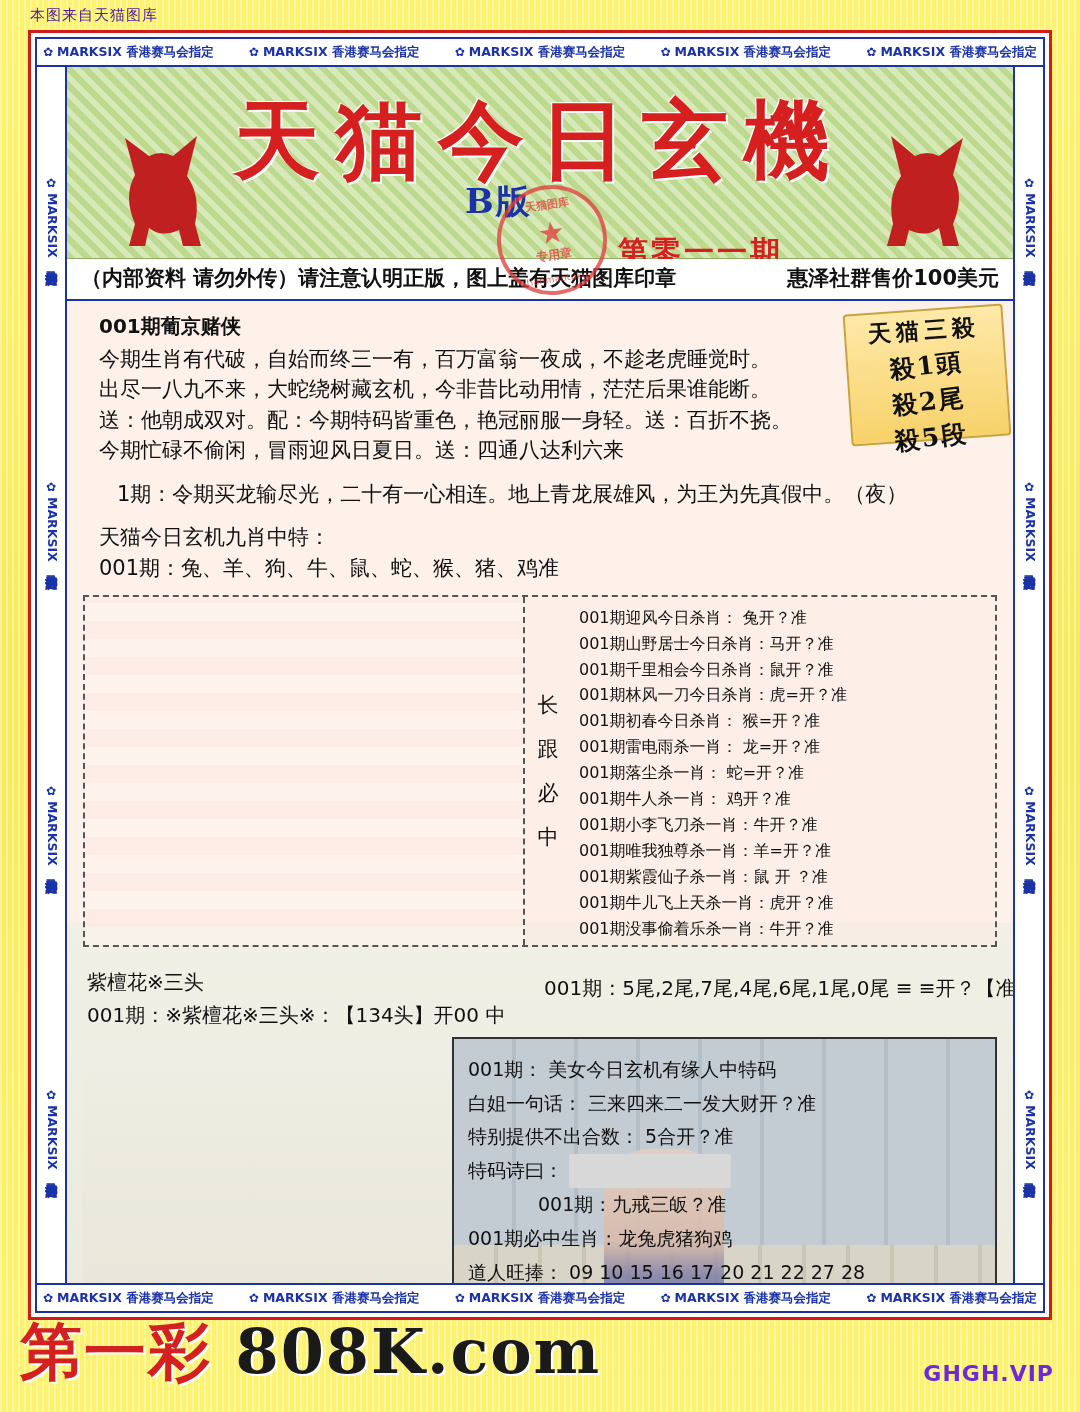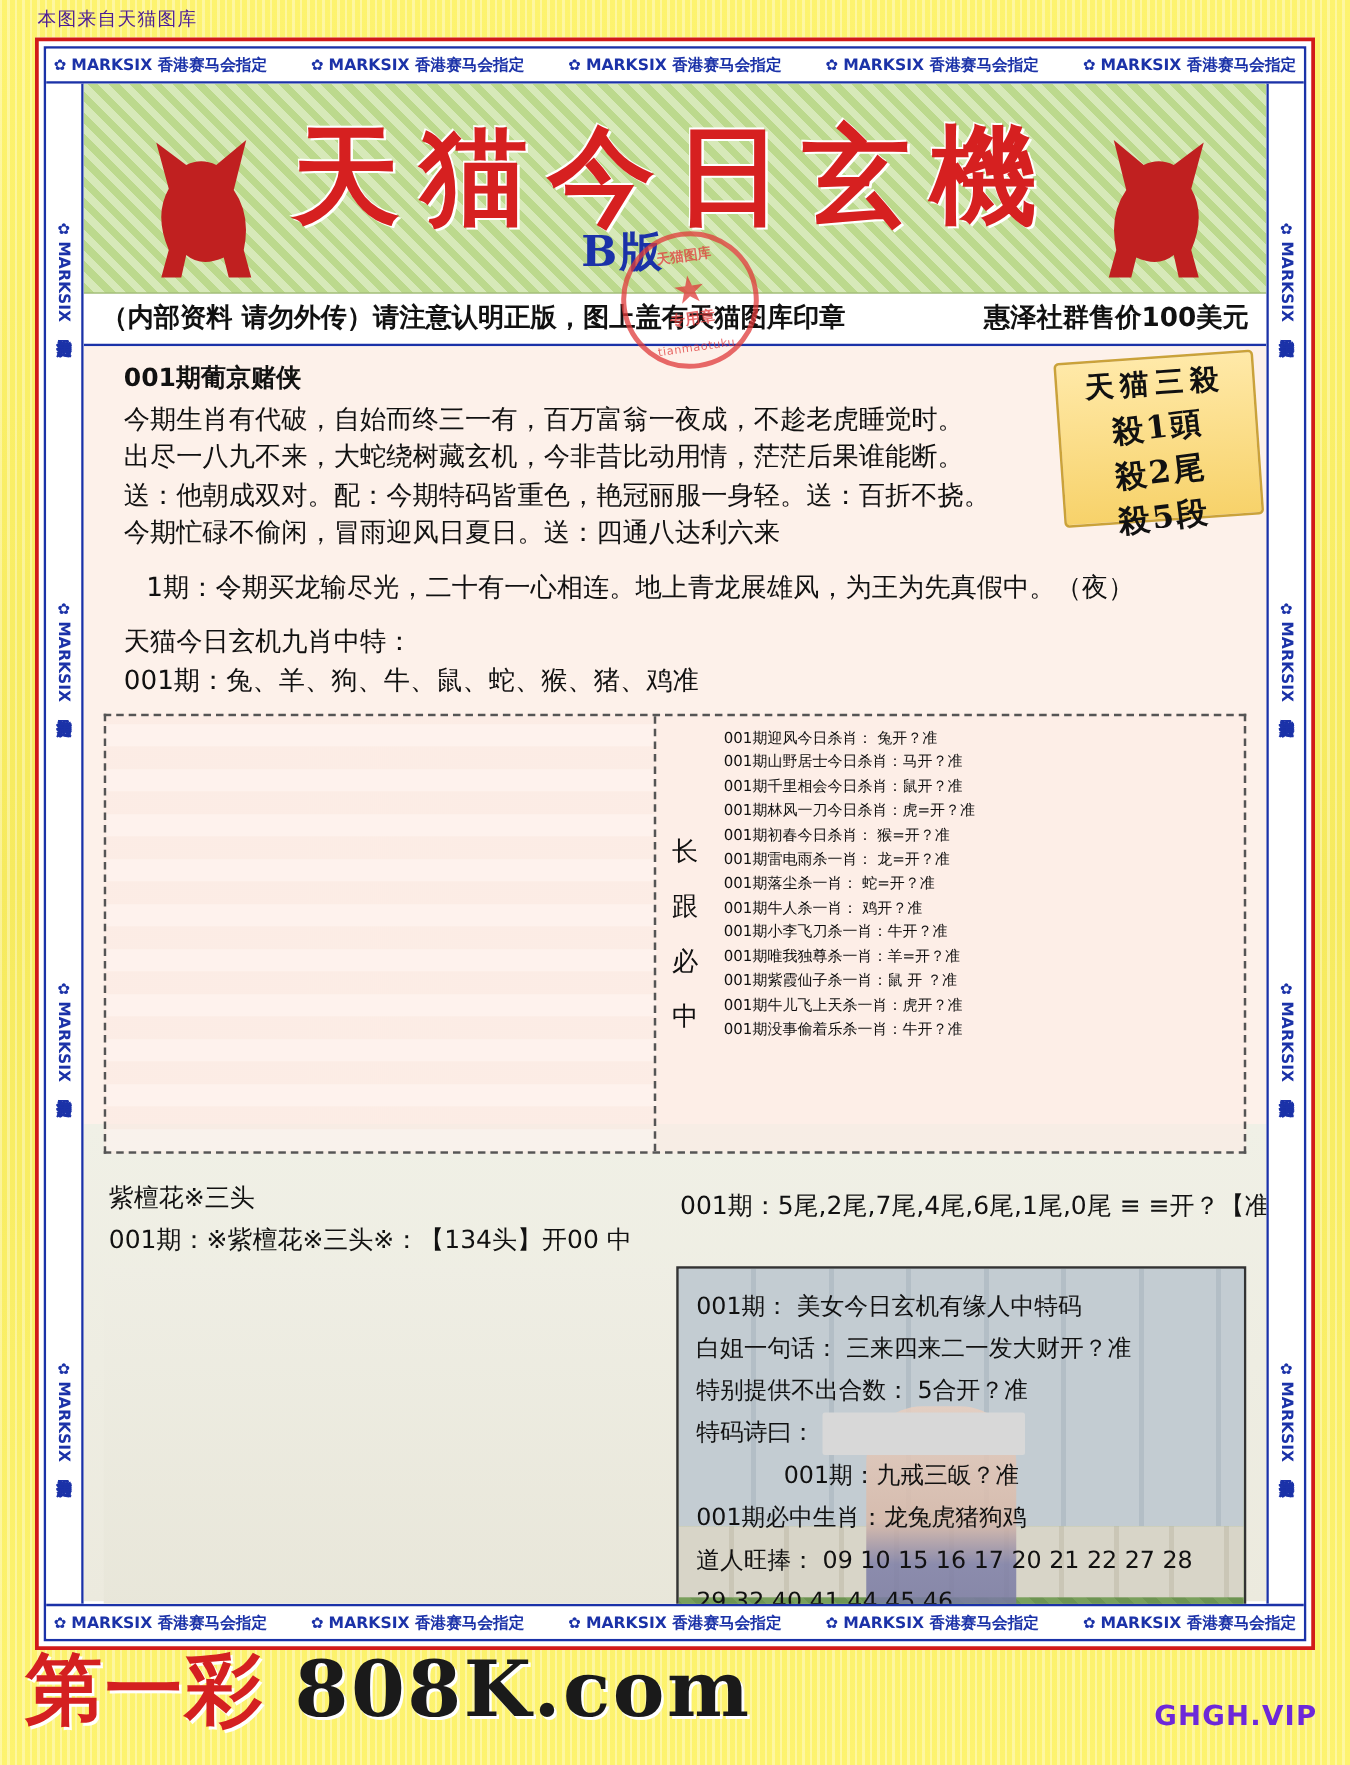--- a/index.html
+++ b/index.html
@@ -71,21 +71,21 @@
   
   .content{
     position:absolute;
     left:30px; right:30px; top:28px; bottom:28px;
     background:#fff;
     overflow:hidden;
   }
   
   .header-band{
     position:relative;
-    height:168px;
+    height:192px;
     background:
       repeating-linear-gradient(45deg, #bcd98d 0 6px, #d7e9b9 6px 12px),
       #cfe3a8;
     border-bottom:1px solid #8fae63;
   }
   .cat{
     position:absolute; bottom:8px;
     width:110px; height:130px;
   }
   .cat.left{ left:48px; }
@@ -199,39 +199,39 @@
     width:46px;
     display:flex; flex-direction:column; align-items:center; justify-content:center;
     gap:16px;
     font-size:21px; color:#111;
   }
   .dash-right{
     flex:1;
     padding:8px 0 0 8px;
   }
   .kill-row{
-    font-size:12px; color:#111; line-height:1.62;
+    font-size:16px; color:#111; line-height:1.62;
     white-space:nowrap;
   }
   
   .twocol{
     display:flex; margin-top:22px;
   }
   .twocol .col{ width:50%; }
   .twocol .hl{ font-size:20px; color:#111; margin-left:4px; }
   .twocol .ln{ font-size:20px; color:#111; margin:6px 0 0 4px; white-space:nowrap;}
   
   .bottom-wrap{
     position:relative;
     margin-top:8px;
     height:370px;
   }
   .photo-panel{
     position:absolute; right:0; top:0;
-    width:456px; height:360px;
+    width:545px; height:360px;
     border:2px solid #333;
     overflow:hidden;
     background:linear-gradient(180deg,#9fb8c9 0%,#c9d4d8 40%,#7fa36a 100%);
   }
   .photo-bg{
     position:absolute; inset:0;
     background:
       linear-gradient(180deg, rgba(190,205,215,1) 0%, rgba(205,212,212,1) 38%, rgba(150,175,120,1) 62%, rgba(120,155,95,1) 100%);
   }
   .photo-bg .wall{

